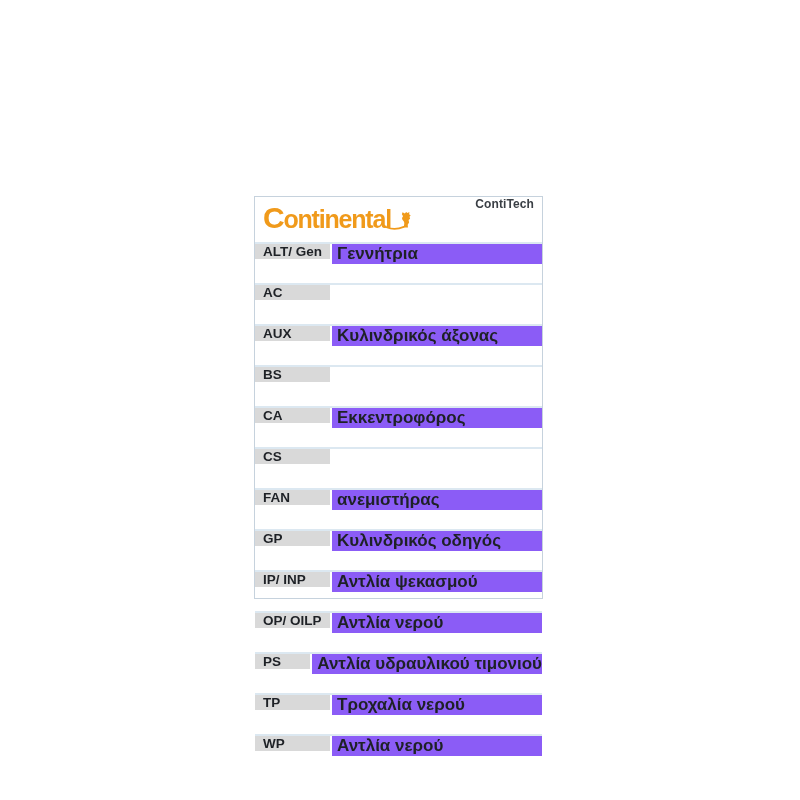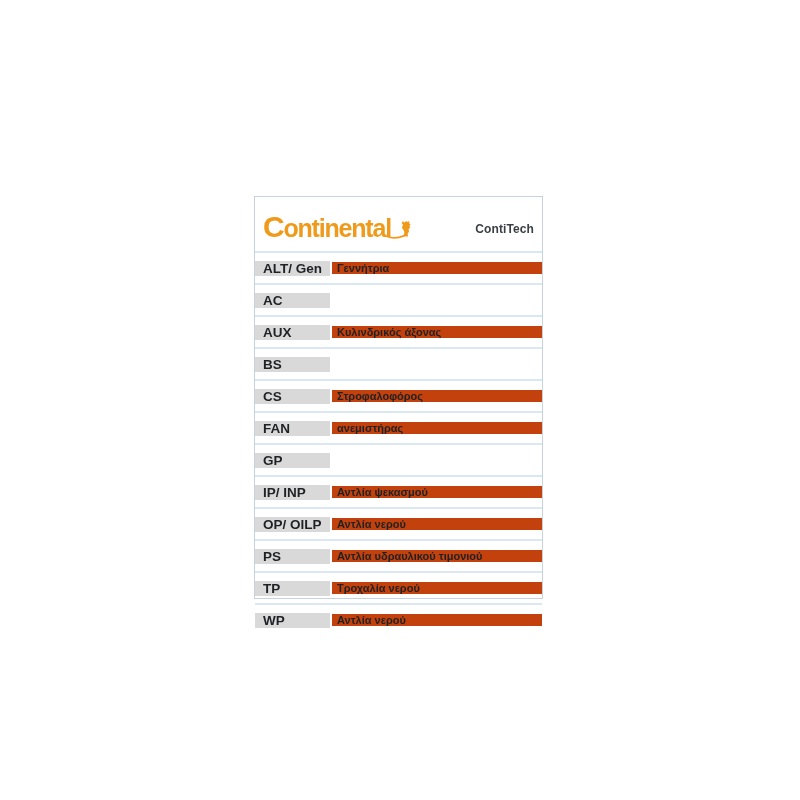--- a/index.html
+++ b/index.html
@@ -24,25 +24,23 @@
     width: 289px;
     height: 403px;
     box-sizing: border-box;
     border: 1px solid #c6d2dd;
     background: #ffffff;
   }
   .card-header {
     box-sizing: border-box;
     height: 45px;
     display: flex;
-    align-items: center;
     justify-content: space-between;
     padding: 0 8px 0 8px;
     background: #ffffff;
-    margin-top: 9px;
   }
   .brand-wrap {
     display: flex;
     align-items: center;
     position: relative;
   }
   .brand {
     font-size: 25px;
     font-weight: 700;
     letter-spacing: -1.2px;
@@ -63,46 +61,46 @@
     font-size: 12px;
     font-weight: 700;
     color: #3a3f45;
     letter-spacing: 0.1px;
   }
   .table-body {
     box-sizing: border-box;
   }
   .row {
     box-sizing: border-box;
-    height: 32px;
+    height: 41px;
     display: flex;
-    align-items: center;
+    align-items: flex-start;
     border-top: 2px solid #dce8f1;
   }
   .abbr-cell {
     box-sizing: border-box;
     width: 75px;
     background: #d9d9d9;
     display: flex;
     align-items: center;
     padding-left: 8px;
     font-size: 13.5px;
     font-weight: 700;
     color: #1e2126;
     white-space: nowrap;
   }
   .desc-cell {
     box-sizing: border-box;
     flex: 1;
-    background: #c2410c;
+    background: #8b5cf6;
     display: flex;
     align-items: center;
     margin-left: 2px;
     padding-left: 5px;
-    font-size: 11px;
+    font-size: 17px;
     font-weight: 700;
     color: #1e2126;
     white-space: nowrap;
   }
 </style>
 </head>
 <body>
 
 <div class="canvas">
   <div class="abbr-card">
@@ -130,33 +128,37 @@
 
   <div class="row">
     <div class="abbr-cell">AUX</div>
     <div class="desc-cell">Κυλινδρικός άξονας</div>
   </div>
 
   <div class="row">
     <div class="abbr-cell">BS</div>
   </div>
 
+  <div class="row">
+    <div class="abbr-cell">CA</div>
+    <div class="desc-cell">Εκκεντροφόρος</div>
+  </div>
 
   <div class="row">
     <div class="abbr-cell">CS</div>
-    <div class="desc-cell">Στροφαλοφόρος</div>
   </div>
 
   <div class="row">
     <div class="abbr-cell">FAN</div>
     <div class="desc-cell">ανεμιστήρας</div>
   </div>
 
   <div class="row">
     <div class="abbr-cell">GP</div>
+    <div class="desc-cell">Κυλινδρικός οδηγός</div>
   </div>
 
 
   <div class="row">
     <div class="abbr-cell">IP/ INP</div>
     <div class="desc-cell">Αντλία ψεκασμού</div>
   </div>
 
   <div class="row">
     <div class="abbr-cell">OP/ OILP</div>

